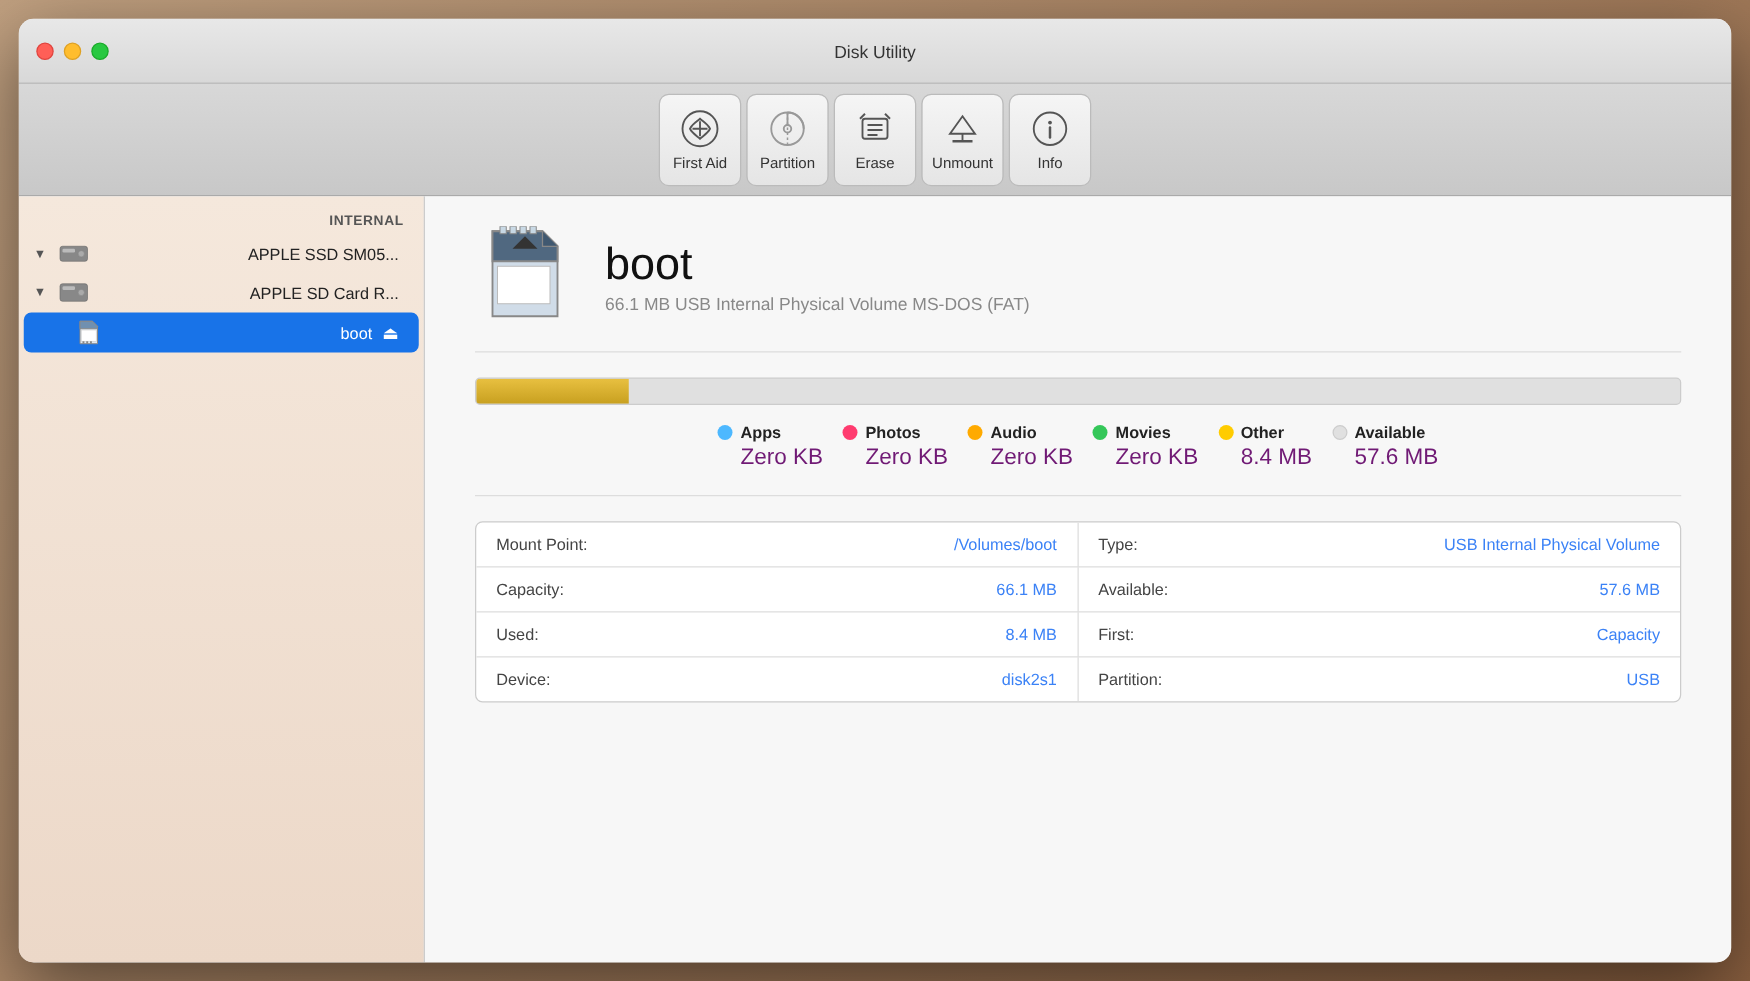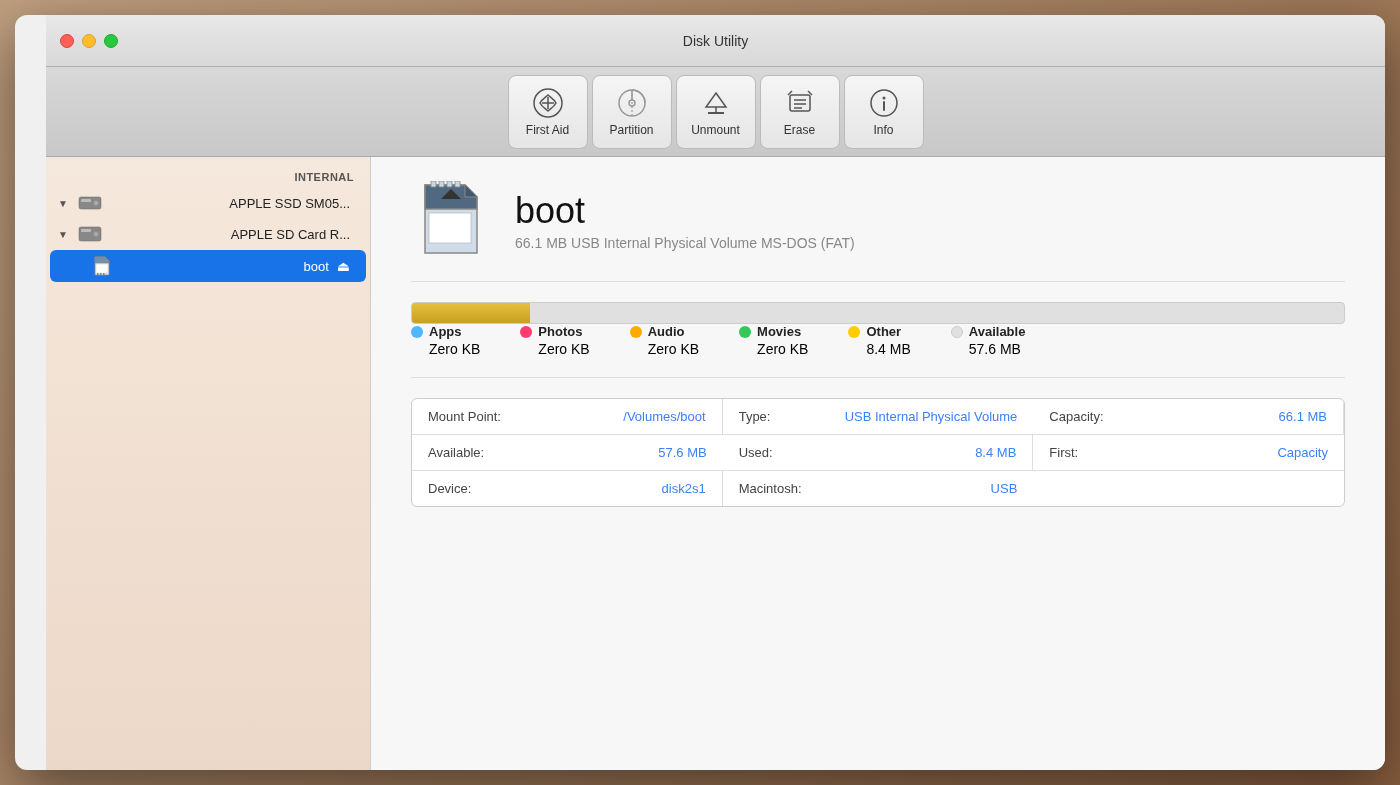--- a/index.html
+++ b/index.html
@@ -14,21 +14,20 @@
     }
     .window {
       width: 1370px;
       height: 755px;
       background: #f0f0f0;
       border-radius: 12px;
       box-shadow: 0 20px 60px rgba(0,0,0,0.5);
       overflow: hidden;
       display: flex;
       flex-direction: column;
-      padding-left: 31px;
     }
     .titlebar {
       background: linear-gradient(to bottom, #e8e8e8, #d8d8d8);
       height: 52px;
       display: flex;
       align-items: center;
       justify-content: center;
       position: relative;
       border-bottom: 1px solid #b0b0b0;
       flex-shrink: 0;
@@ -63,21 +62,21 @@
       justify-content: center;
       gap: 4px;
       border-bottom: 1px solid #aaa;
       flex-shrink: 0;
     }
     .toolbar-btn {
       display: flex;
       flex-direction: column;
       align-items: center;
       justify-content: center;
-      width: 80px;
+      width: 66px;
       height: 74px;
       border-radius: 8px;
       border: 1px solid #bbb;
       background: linear-gradient(to bottom, #f5f5f5, #e5e5e5);
       cursor: pointer;
       gap: 4px;
     }
     .toolbar-btn .icon-svg {
       width: 32px;
       height: 32px;
@@ -183,21 +182,23 @@
       overflow: hidden;
       border: 1px solid #ccc;
       display: flex;
     }
     .storage-bar-fill {
       height: 100%;
       background: linear-gradient(to bottom, #e8c040, #c8a020);
     }
     .storage-legend {
       display: flex;
-      gap: 40px;
+      gap: 16px;
+      margin-top: 14px;
+      justify-content: center;
     }
     .legend-item {
       display: flex;
       flex-direction: column;
       align-items: flex-start;
       gap: 2px;
     }
     .legend-dot-row {
       display: flex;
       align-items: center;
@@ -207,27 +208,27 @@
       width: 12px;
       height: 12px;
       border-radius: 50%;
     }
     .legend-label {
       font-size: 13px;
       font-weight: 600;
       color: #222;
     }
     .legend-value {
-      font-size: 14px;
-      color: #000000;
+      font-size: 18px;
+      color: #701a75;
       padding-left: 18px;
     }
     .info-grid {
       display: grid;
-      grid-template-columns: 1fr 1fr 1fr;
+      grid-template-columns: 1fr 1fr;
       gap: 0;
       border: 1px solid #ccc;
       border-radius: 6px;
       overflow: hidden;
       background: white;
     }
     .info-cell {
       display: flex;
       justify-content: space-between;
       padding: 10px 16px;
@@ -284,45 +285,45 @@
       <div class="icon-svg">
         <svg width="32" height="32" viewBox="0 0 32 32" fill="none">
           <circle cx="16" cy="16" r="13" stroke="#999" stroke-width="1.5" fill="none"></circle>
           <path d="M16 3 A13 13 0 0 1 29 16" stroke="#999" stroke-width="1.5" fill="none"></path>
           <line x1="16" y1="3" x2="16" y2="29" stroke="#999" stroke-width="1.2" stroke-dasharray="2,2"></line>
           <circle cx="16" cy="16" r="3" stroke="#999" stroke-width="1.5" fill="none"></circle>
           <line x1="16" y1="13" x2="16" y2="3" stroke="#999" stroke-width="1.5"></line>
         </svg>
       </div>
       <span class="btn-label">Partition</span>
-    </div>
-
-    <div class="toolbar-btn">
-      <div class="icon-svg">
-        <svg width="32" height="32" viewBox="0 0 32 32" fill="none">
-          <polygon points="16,6 26,20 6,20" stroke="#555" stroke-width="1.5" fill="none"></polygon>
-          <line x1="16" y1="20" x2="16" y2="26" stroke="#555" stroke-width="1.5"></line>
-          <line x1="8" y1="26" x2="24" y2="26" stroke="#555" stroke-width="2"></line>
-        </svg>
-      </div>
-      <span class="btn-label">Unmount</span>
     </div>
 
     <div class="toolbar-btn">
       <div class="icon-svg">
         <svg width="32" height="32" viewBox="0 0 32 32" fill="none">
           <rect x="6" y="8" width="20" height="16" rx="2" stroke="#555" stroke-width="1.5" fill="none"></rect>
           <line x1="10" y1="13" x2="22" y2="13" stroke="#555" stroke-width="1.5"></line>
           <line x1="10" y1="17" x2="22" y2="17" stroke="#555" stroke-width="1.5"></line>
           <line x1="10" y1="21" x2="18" y2="21" stroke="#555" stroke-width="1.5"></line>
           <line x1="4" y1="8" x2="8" y2="4" stroke="#555" stroke-width="1.5"></line>
           <line x1="28" y1="8" x2="24" y2="4" stroke="#555" stroke-width="1.5"></line>
         </svg>
       </div>
       <span class="btn-label">Erase</span>
+    </div>
+
+    <div class="toolbar-btn">
+      <div class="icon-svg">
+        <svg width="32" height="32" viewBox="0 0 32 32" fill="none">
+          <polygon points="16,6 26,20 6,20" stroke="#555" stroke-width="1.5" fill="none"></polygon>
+          <line x1="16" y1="20" x2="16" y2="26" stroke="#555" stroke-width="1.5"></line>
+          <line x1="8" y1="26" x2="24" y2="26" stroke="#555" stroke-width="2"></line>
+        </svg>
+      </div>
+      <span class="btn-label">Unmount</span>
     </div>
 
     <div class="toolbar-btn">
       <div class="icon-svg">
         <svg width="32" height="32" viewBox="0 0 32 32" fill="none">
           <circle cx="16" cy="16" r="13" stroke="#555" stroke-width="1.5" fill="none"></circle>
           <circle cx="16" cy="11" r="1.5" fill="#555"></circle>
           <line x1="16" y1="15" x2="16" y2="23" stroke="#555" stroke-width="2" stroke-linecap="round"></line>
         </svg>
       </div>
@@ -485,19 +486,19 @@
         <div class="info-cell">
           <span class="info-key">First:</span>
           <span class="info-val">Capacity</span>
         </div>
 
         <div class="info-cell" style="border-bottom:none;">
           <span class="info-key">Device:</span>
           <span class="info-val">disk2s1</span>
         </div>
         <div class="info-cell" style="border-bottom:none;">
-          <span class="info-key">Macintosh:</span>
+          <span class="info-key">Partition:</span>
           <span class="info-val">USB</span>
         </div>
       </div>
     </div>
   </div>
 </div>
 
 </body></html>

